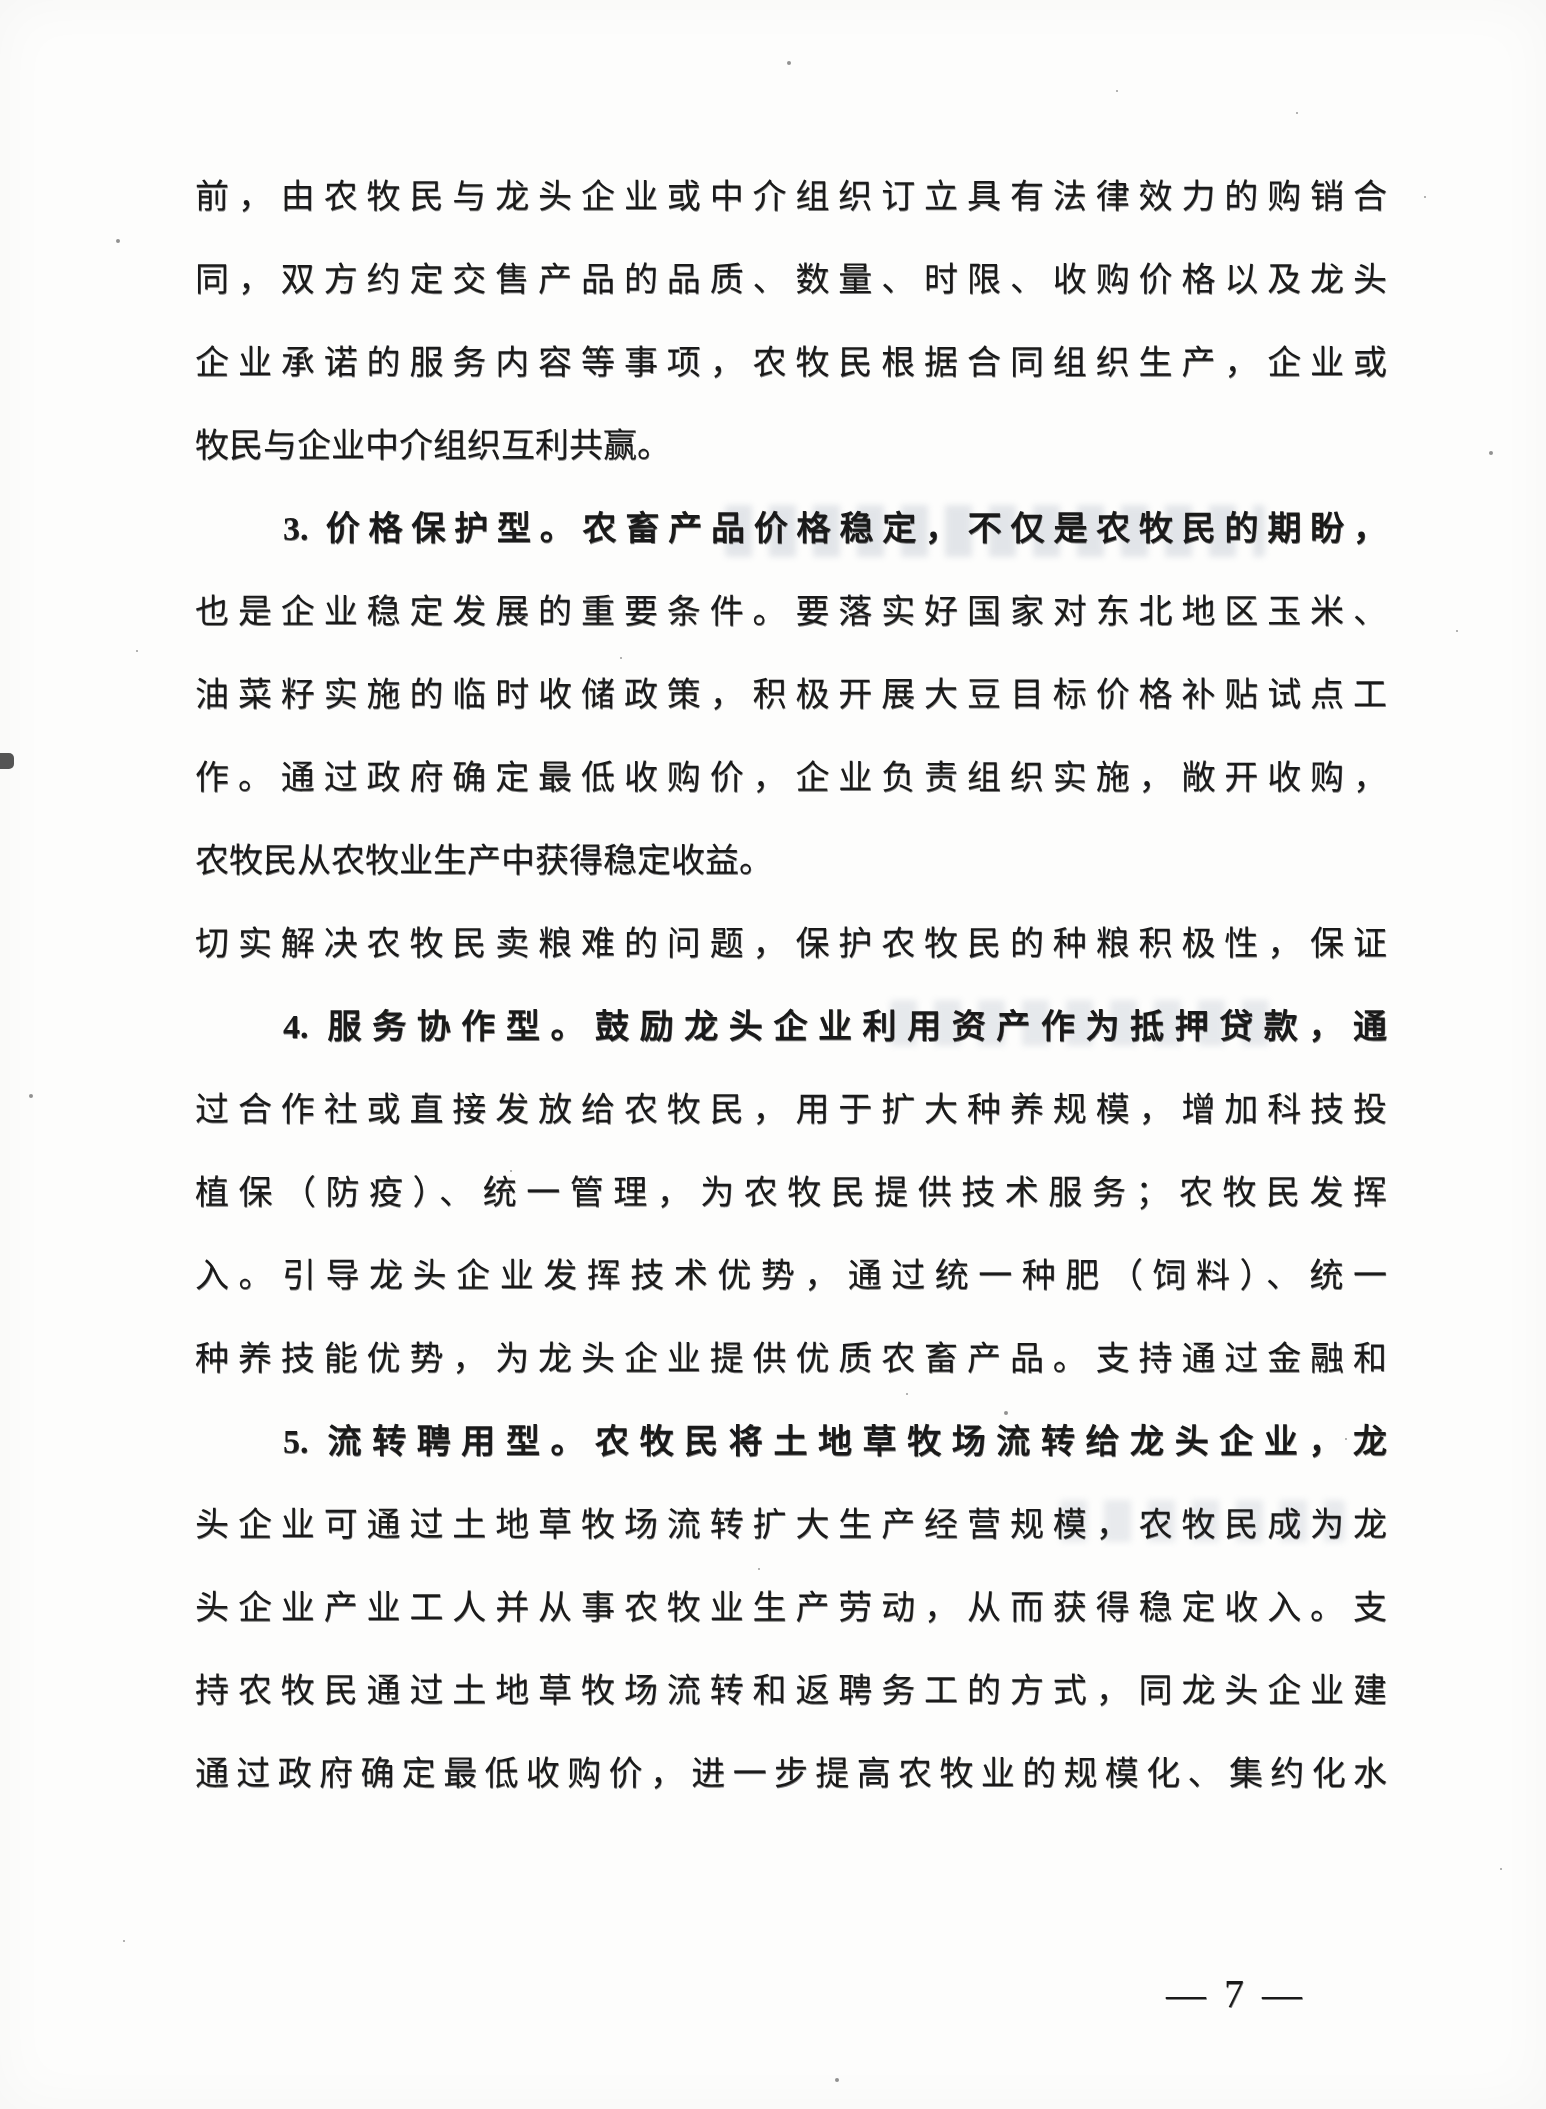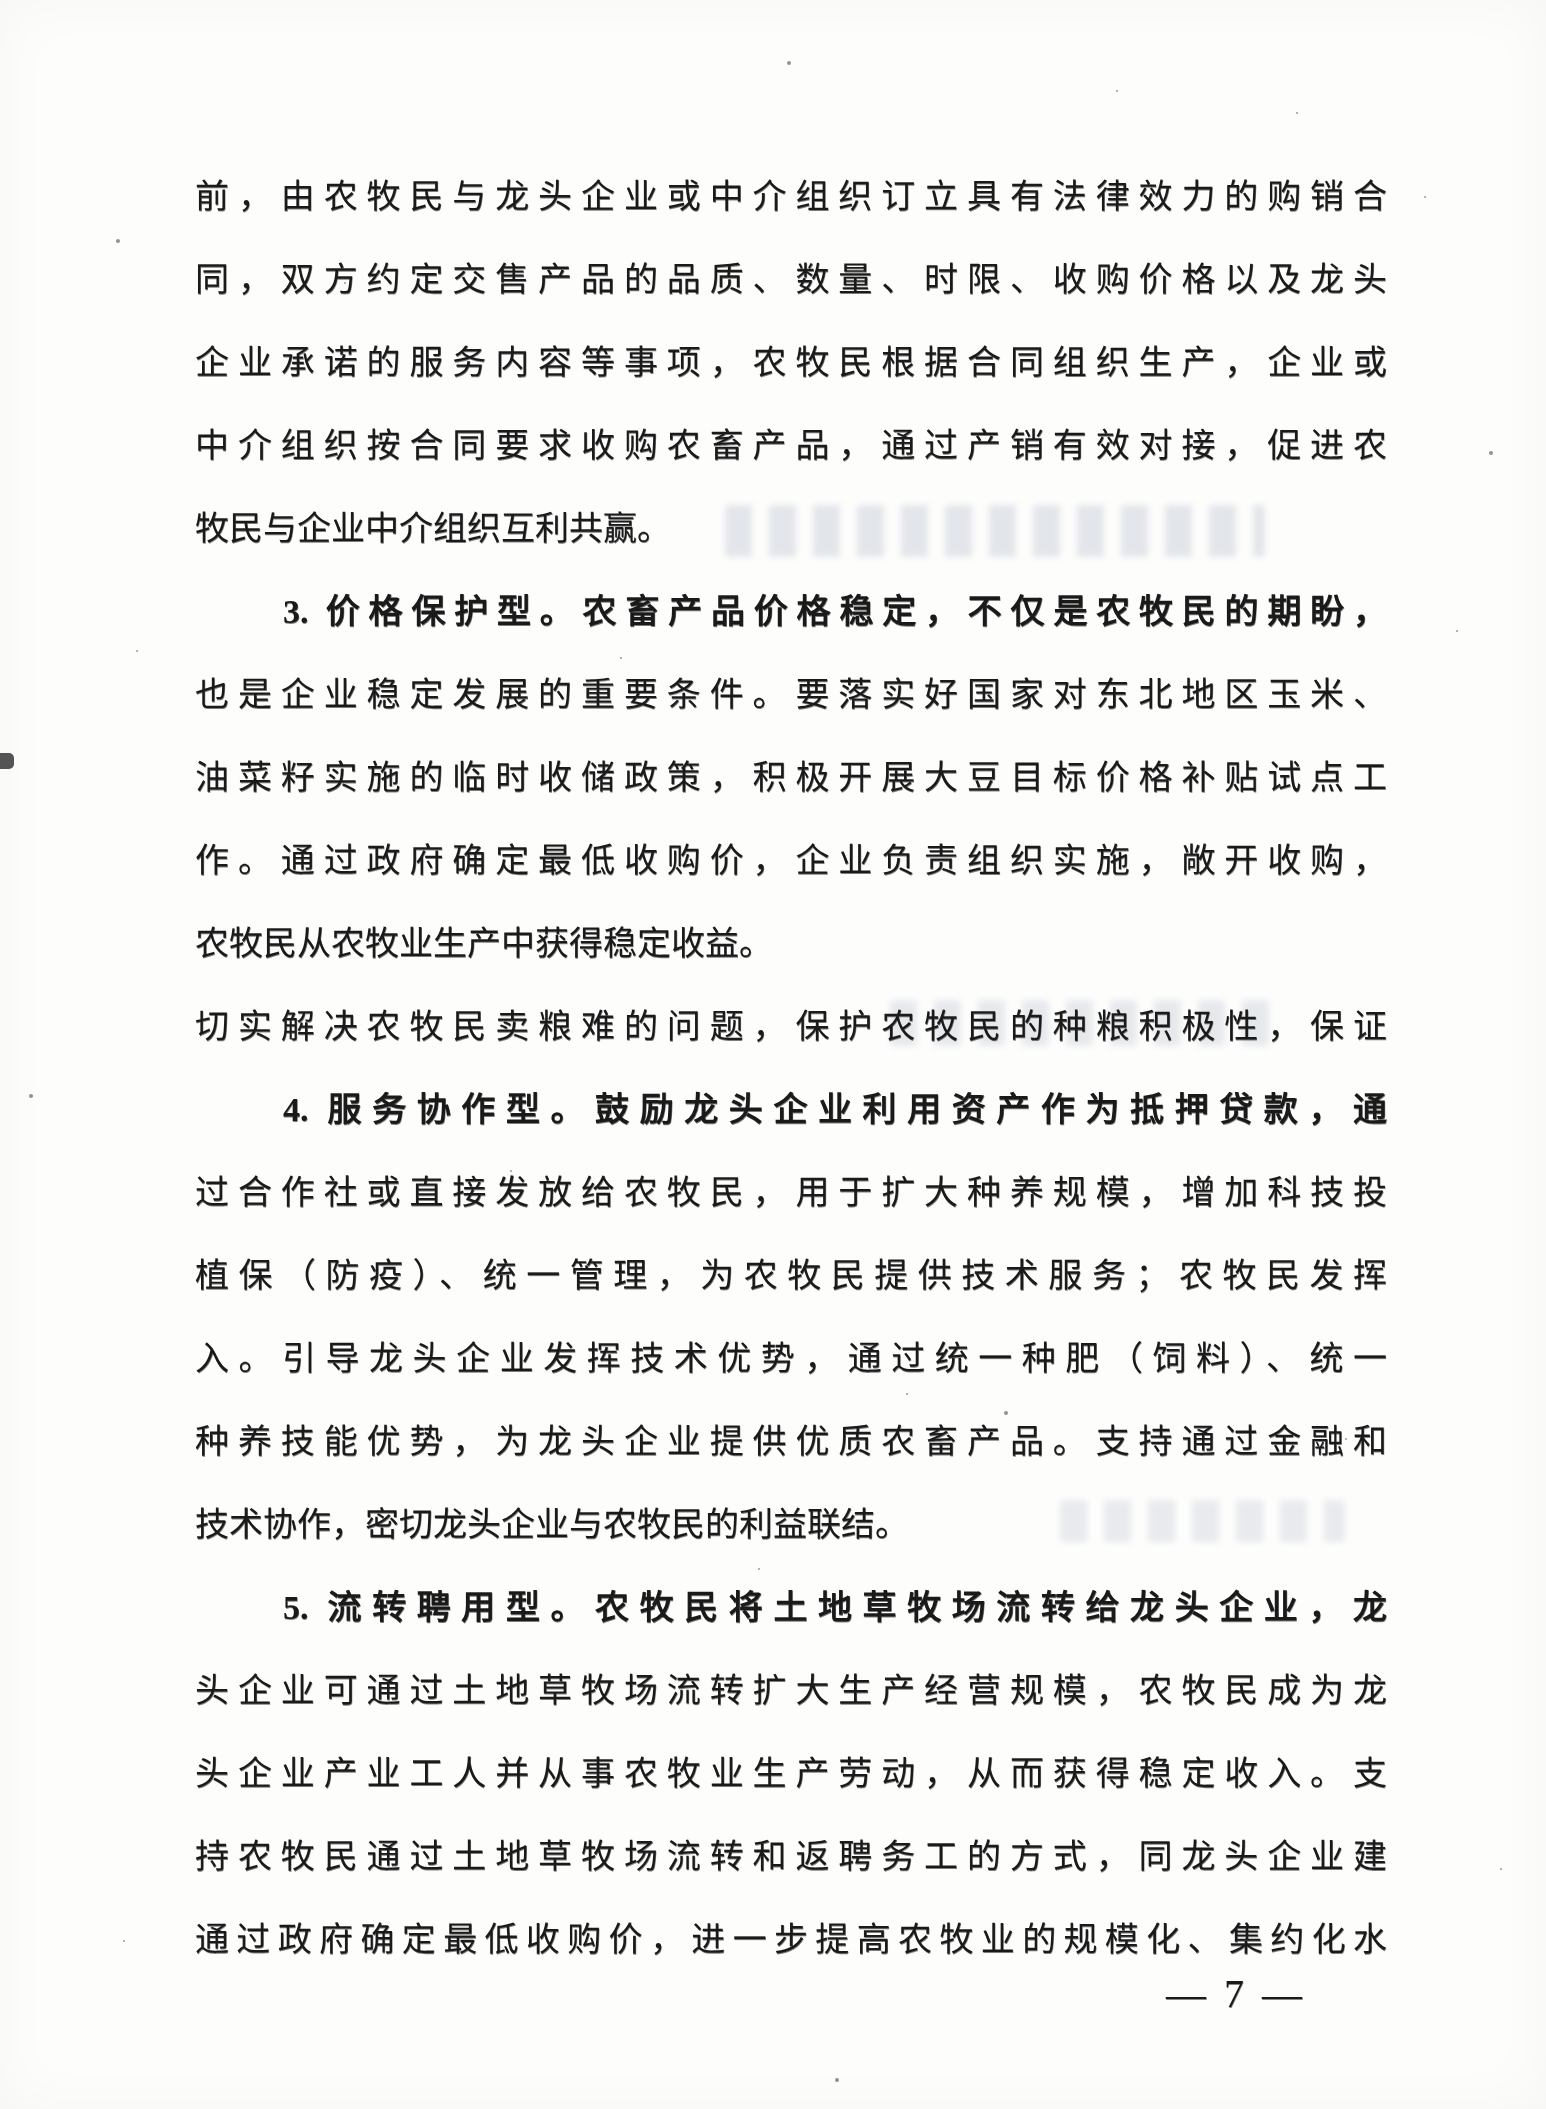--- a/index.html
+++ b/index.html
@@ -112,34 +112,32 @@
   <div class="speck-field"></div>
   <div class="edge-mark"></div>
   <div class="smudge s1"></div>
   <div class="smudge s2"></div>
   <div class="smudge s3"></div>
 
   <div class="body-text">
       <div class="line fill">前，由农牧民与龙头企业或中介组织订立具有法律效力的购销合</div>
       <div class="line fill">同，双方约定交售产品的品质、数量、时限、收购价格以及龙头</div>
       <div class="line fill">企业承诺的服务内容等事项，农牧民根据合同组织生产，企业或</div>
-      <div class="line fill">中介组织按合同要求收购农畜产品，通过产销有效对接，促进农</div>
       <div class="line">牧民与企业中介组织互利共赢。</div>
       <div class="line fill indent">3. 价格保护型。农畜产品价格稳定，不仅是农牧民的期盼，</div>
       <div class="line fill">也是企业稳定发展的重要条件。要落实好国家对东北地区玉米、</div>
       <div class="line fill">油菜籽实施的临时收储政策，积极开展大豆目标价格补贴试点工</div>
       <div class="line fill">作。通过政府确定最低收购价，企业负责组织实施，敞开收购，</div>
       <div class="line">农牧民从农牧业生产中获得稳定收益。</div>
       <div class="line fill">切实解决农牧民卖粮难的问题，保护农牧民的种粮积极性，保证</div>
       <div class="line fill indent">4. 服务协作型。鼓励龙头企业利用资产作为抵押贷款，通</div>
       <div class="line fill">过合作社或直接发放给农牧民，用于扩大种养规模，增加科技投</div>
       <div class="line fill">植保（防疫）、统一管理，为农牧民提供技术服务；农牧民发挥</div>
       <div class="line fill">入。引导龙头企业发挥技术优势，通过统一种肥（饲料）、统一</div>
       <div class="line fill">种养技能优势，为龙头企业提供优质农畜产品。支持通过金融和</div>
-      <div class="line">技术协作，密切龙头企业与农牧民的利益联结。</div>
       <div class="line fill indent">5. 流转聘用型。农牧民将土地草牧场流转给龙头企业，龙</div>
       <div class="line fill">头企业可通过土地草牧场流转扩大生产经营规模，农牧民成为龙</div>
       <div class="line fill">头企业产业工人并从事农牧业生产劳动，从而获得稳定收入。支</div>
       <div class="line fill">持农牧民通过土地草牧场流转和返聘务工的方式，同龙头企业建</div>
       <div class="line fill">通过政府确定最低收购价，进一步提高农牧业的规模化、集约化水</div>
     </div>
 
   <div class="footer">— 7 —</div>
 
 </div>

